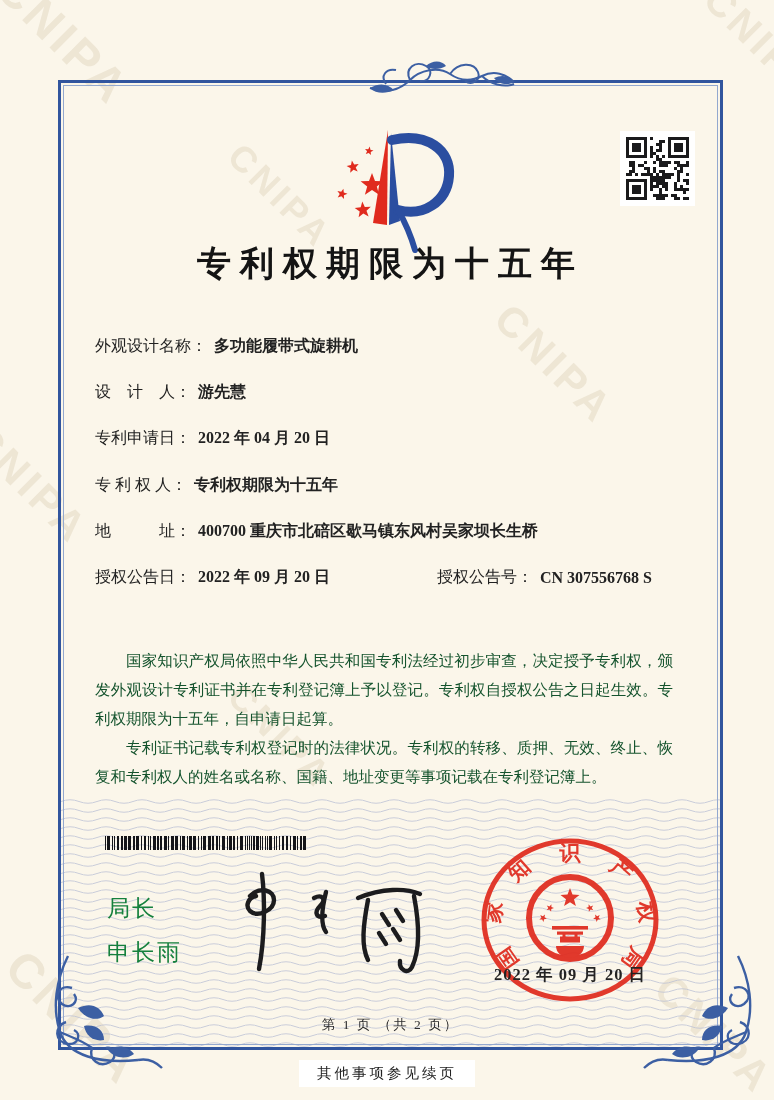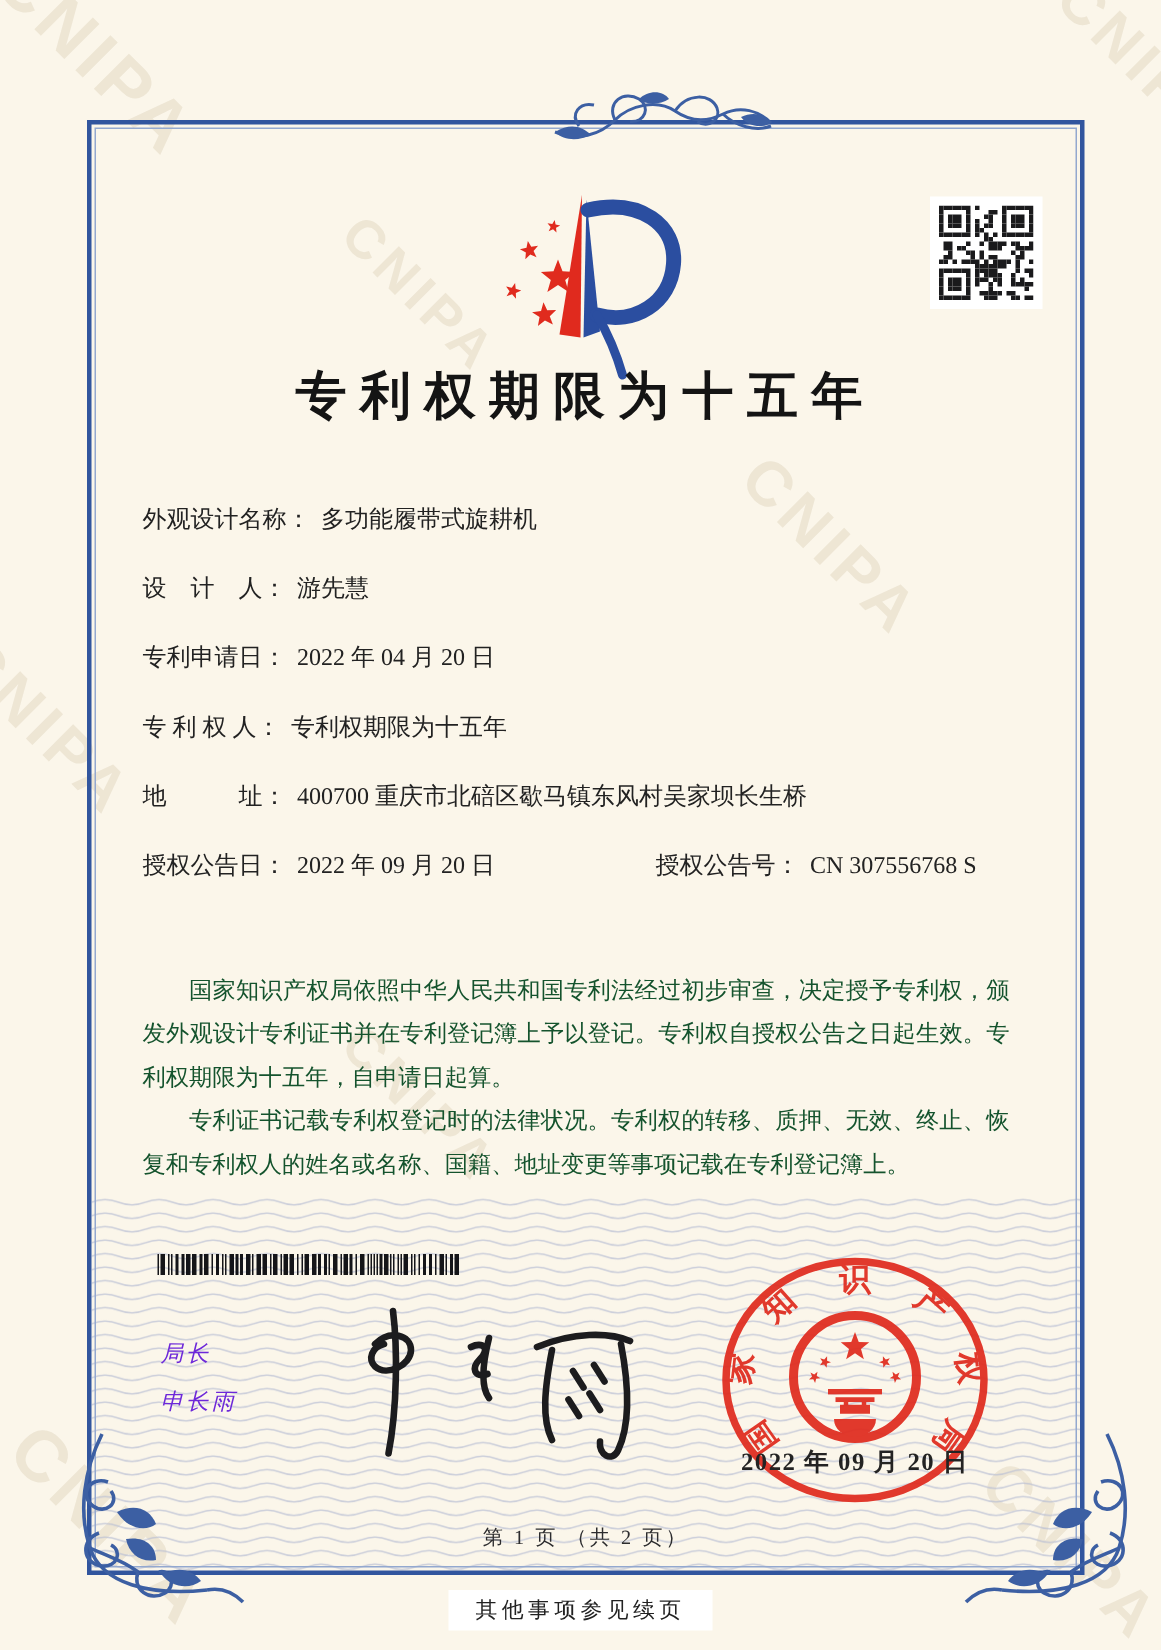--- a/index.html
+++ b/index.html
@@ -32,32 +32,32 @@
   .logo{position:absolute;left:325px;top:124px;}
   .qrbox{position:absolute;left:620px;top:131px;width:75px;height:75px;background:#fff;}
   .qrbox svg{position:absolute;left:6px;top:6px;}
 
   .title{position:absolute;left:58px;top:241px;width:665px;text-align:center;
          font-size:34px;font-weight:bold;letter-spacing:9px;color:#141414;}
 
   .fields{position:absolute;left:95px;top:323px;width:585px;}
   .f-row{height:46.3px;display:flex;align-items:center;font-size:16px;color:#222;position:relative;}
   .f-label{white-space:pre;text-align:center;}
-  .f-value{margin-left:7px;white-space:pre;}
+  .f-value{margin-left:7px;white-space:pre;font-weight:bold;}
   .f-pair2{position:absolute;left:300px;display:flex;align-items:center;margin-left:42px;}
 
   .bodytext{position:absolute;left:95px;top:646px;width:578px;font-size:15.5px;
             line-height:29px;color:#14532d;text-align:justify;}
   .bodytext p{margin:0;text-indent:2em;}
 
   .barcode{position:absolute;left:105px;top:836px;height:14px;display:flex;align-items:stretch;}
   .barcode div{background:#151518;}
 
   .signer{position:absolute;left:107px;top:893px;font-family:"Liberation Sans","DejaVu Sans",sans-serif;
-          font-size:15px;color:#6d28d9;font-style:italic;}
+          font-size:23px;color:#15803d;}
   .signer div{margin-bottom:13px;letter-spacing:2px;}
   .signature{position:absolute;left:222px;top:866px;}
 
   .seal{position:absolute;left:478px;top:834px;}
 
   .pageinfo{position:absolute;left:58px;top:1016px;width:665px;text-align:center;
             font-size:13.5px;letter-spacing:2px;color:#2c2c2e;}
   .note{position:absolute;left:0;top:1060px;width:774px;text-align:center;}
   .note span{display:inline-block;background:#ffffff;padding:4px 18px;font-size:14.5px;
              letter-spacing:3px;color:#222;}

